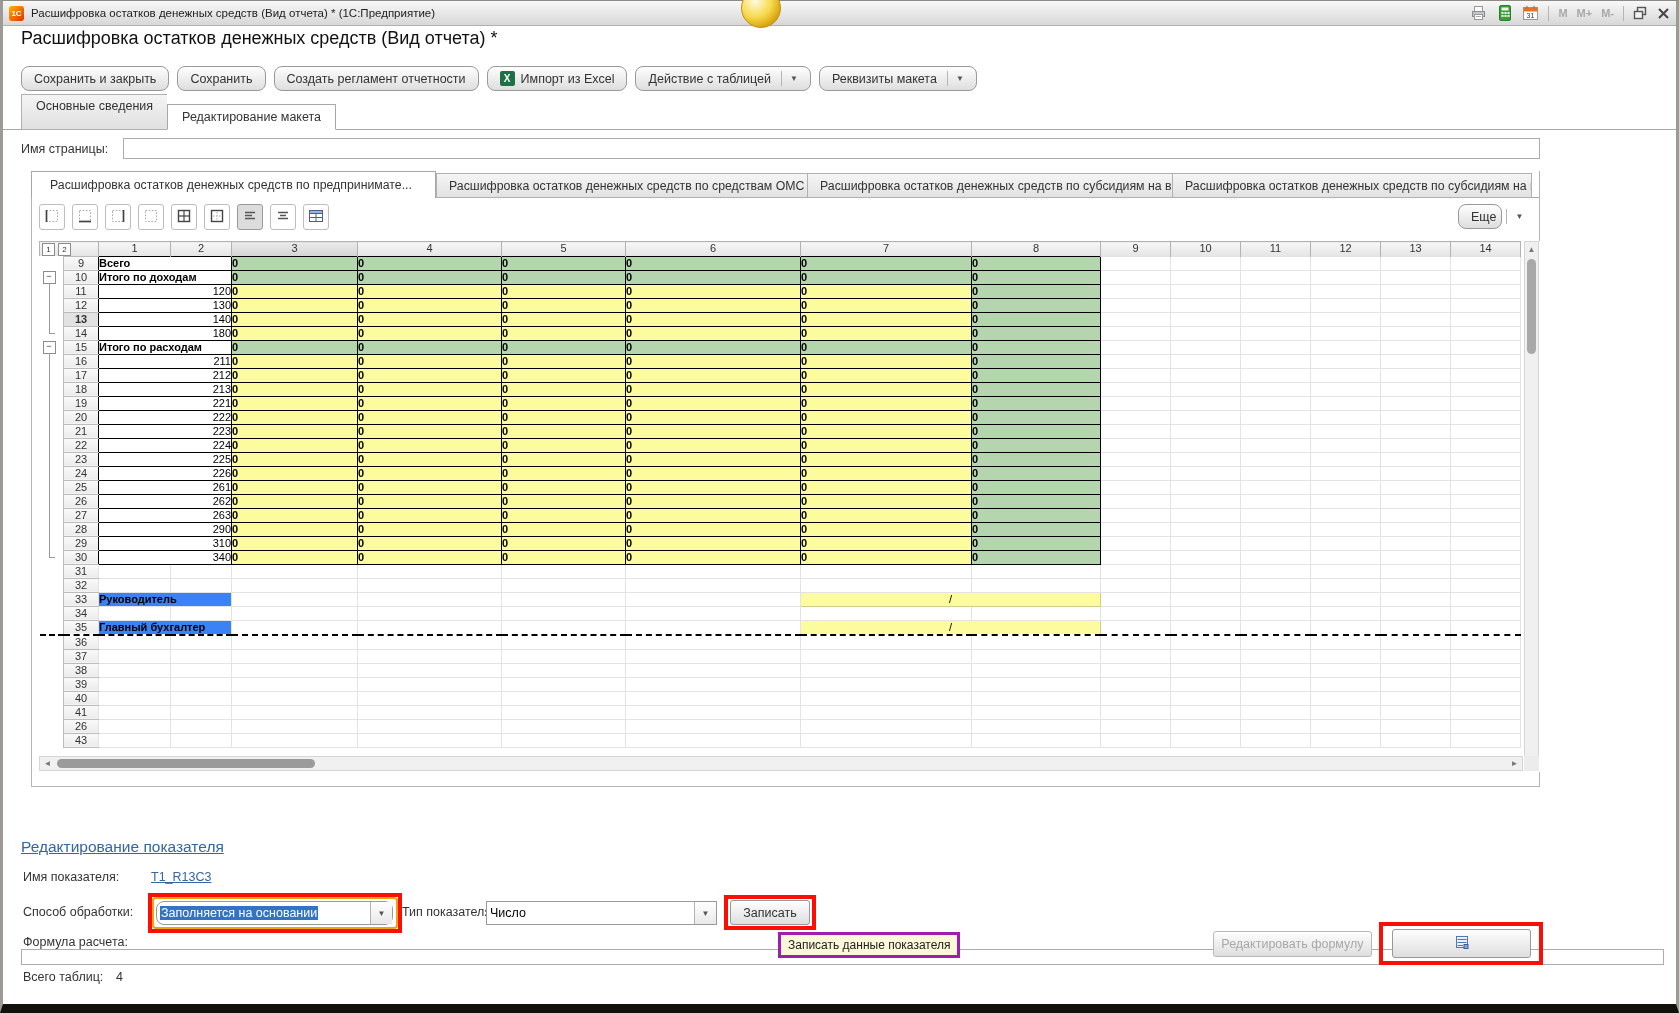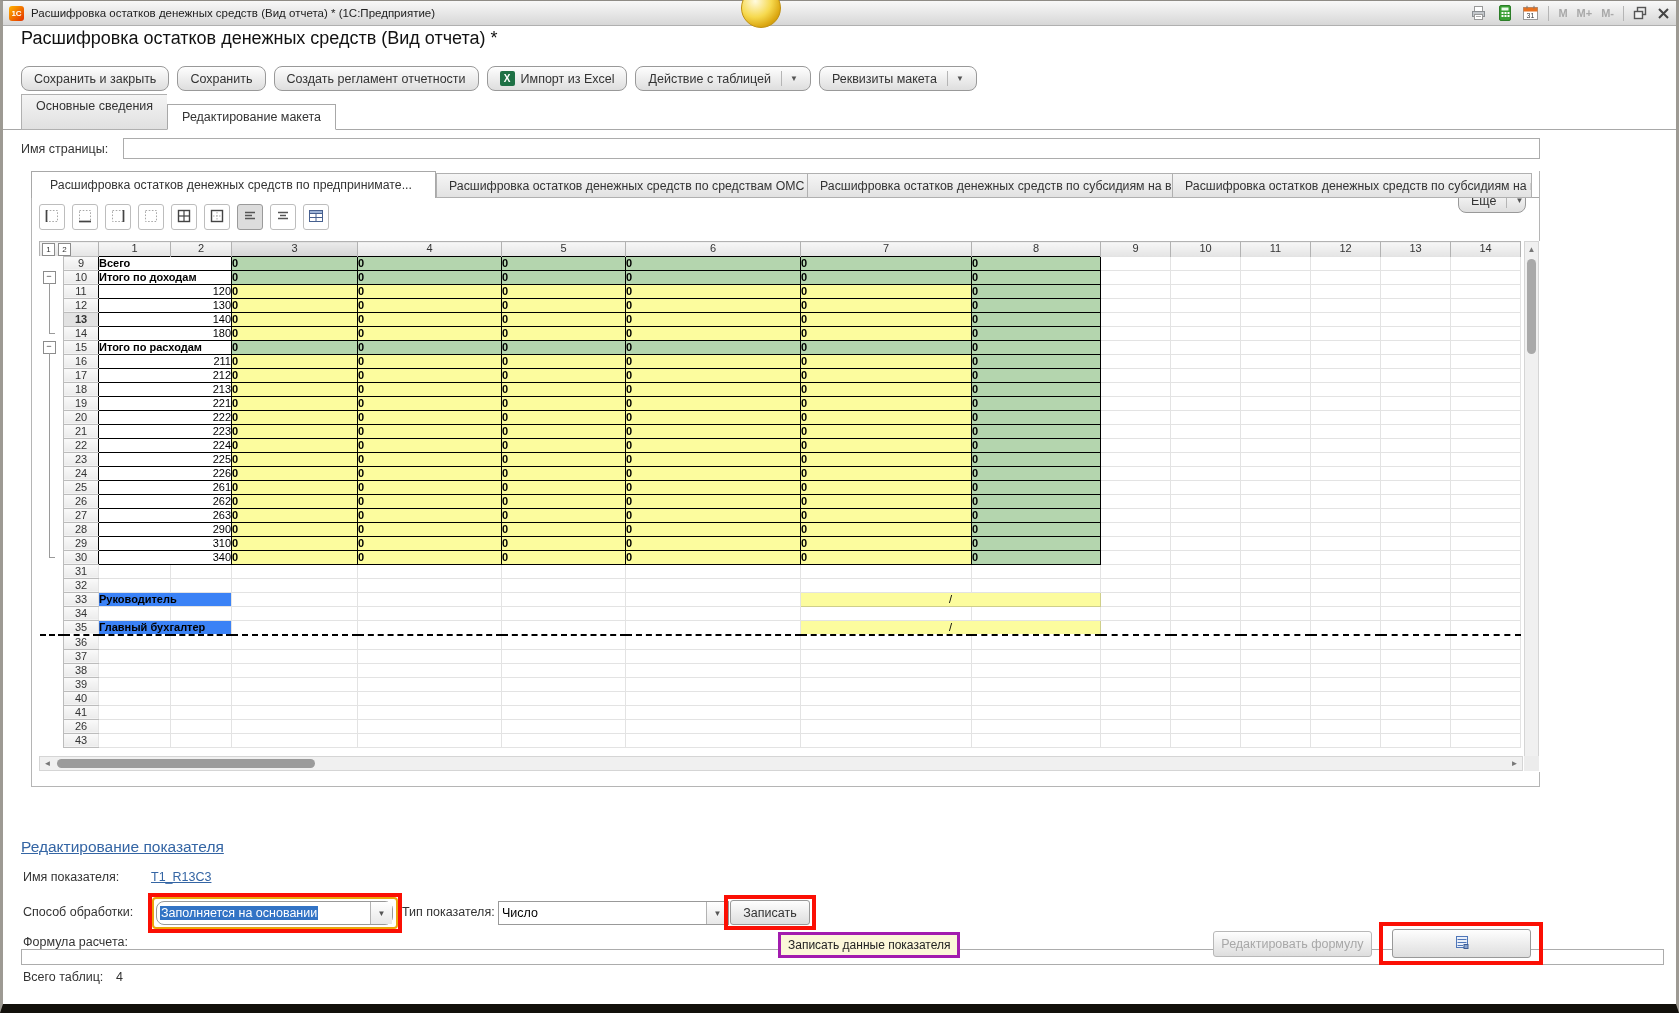--- a/index.html
+++ b/index.html
@@ -47,21 +47,21 @@
   .subtabline{position:absolute;left:0;right:0;top:26px;height:1px;background:#a8a8a8;z-index:1;}
   .stab{box-sizing:border-box;height:25px;line-height:24px;padding:0 12px;font-size:12.3px;color:#333;
     background:linear-gradient(#f5f5f5,#e2e2e2);border:1px solid #b0b0b0;border-right:none;
     white-space:nowrap;overflow:hidden;}
   .stab:last-child{border-right:1px solid #b0b0b0;}
   .stab.active{height:27px;line-height:26px;background:#fff;border:1px solid #a8a8a8;border-bottom:none;}
   .icontoolbar{position:absolute;left:7px;top:33px;display:flex;gap:7px;}
   .ibtn{width:26px;height:26px;box-sizing:border-box;border:1px solid #bdbdbd;border-radius:3px;
     background:#fff;display:flex;align-items:center;justify-content:center;}
   .ibtn.active{background:#dcdcdc;border-color:#9a9a9a;}
-  .more{position:absolute;left:1426px;top:17px;width:68px;}
+  .more{position:absolute;left:1426px;top:33px;width:44px;}
   
   .sheetwrap{position:absolute;left:7px;top:70px;width:1501px;height:531px;background:#fff;}
   .gridclip{position:absolute;left:0;top:0;width:1484px;height:514px;overflow:hidden;}
   table.sheet{border-collapse:collapse;table-layout:fixed;font-size:11px;color:#000;}
   .sheet td,.sheet th{height:13px;line-height:13px;padding:0;overflow:hidden;white-space:nowrap;box-sizing:content-box;}
   .ch{background:linear-gradient(#f7f7f7,#e4e4e4);border:1px solid #b2b2b2;border-bottom:none;
     font-weight:normal;color:#333;text-align:center;font-size:11px;}
   .ch.selcol{background:linear-gradient(#ebebeb,#d4d4d4);}
   .corner{text-align:left;}
   .lvl{display:inline-block;width:11px;height:11px;border:1px solid #8c8c8c;font-size:8px;line-height:11px;
@@ -955,21 +955,21 @@
   <div class="lblrow" style="left:20px;top:869px;">Имя показателя:</div>
   <a class="alink" style="position:absolute;left:148px;top:869px;">T1_R13C3</a>
 
   <div class="lblrow" style="left:20px;top:904px;">Способ обработки:</div>
   <div class="combo" style="left:153px;top:900px;width:237px;border-radius:8px;">
     <span class="ctext"><span class="hl">Заполняется на основании</span></span>
     <span class="carr">▼</span>
   </div>
 
   <div class="lblrow" style="left:399px;top:904px;">Тип показателя:</div>
-  <div class="combo" style="left:483px;top:900px;width:231px;margin-left:12px;">
+  <div class="combo" style="left:483px;top:900px;width:231px;">
     <span class="ctext">Число</span>
     <span class="carr">▼</span>
   </div>
 
   <button class="pushbtn" style="left:727px;top:899px;width:80px;height:25px;">Записать</button>
 
   <div class="tooltip">Записать данные показателя</div>
 
   <div class="lblrow" style="left:20px;top:934px;">Формула расчета:</div>
   <input class="input" style="left: 18px; top: 948px; width: 1643px; height: 16px;" value="">

